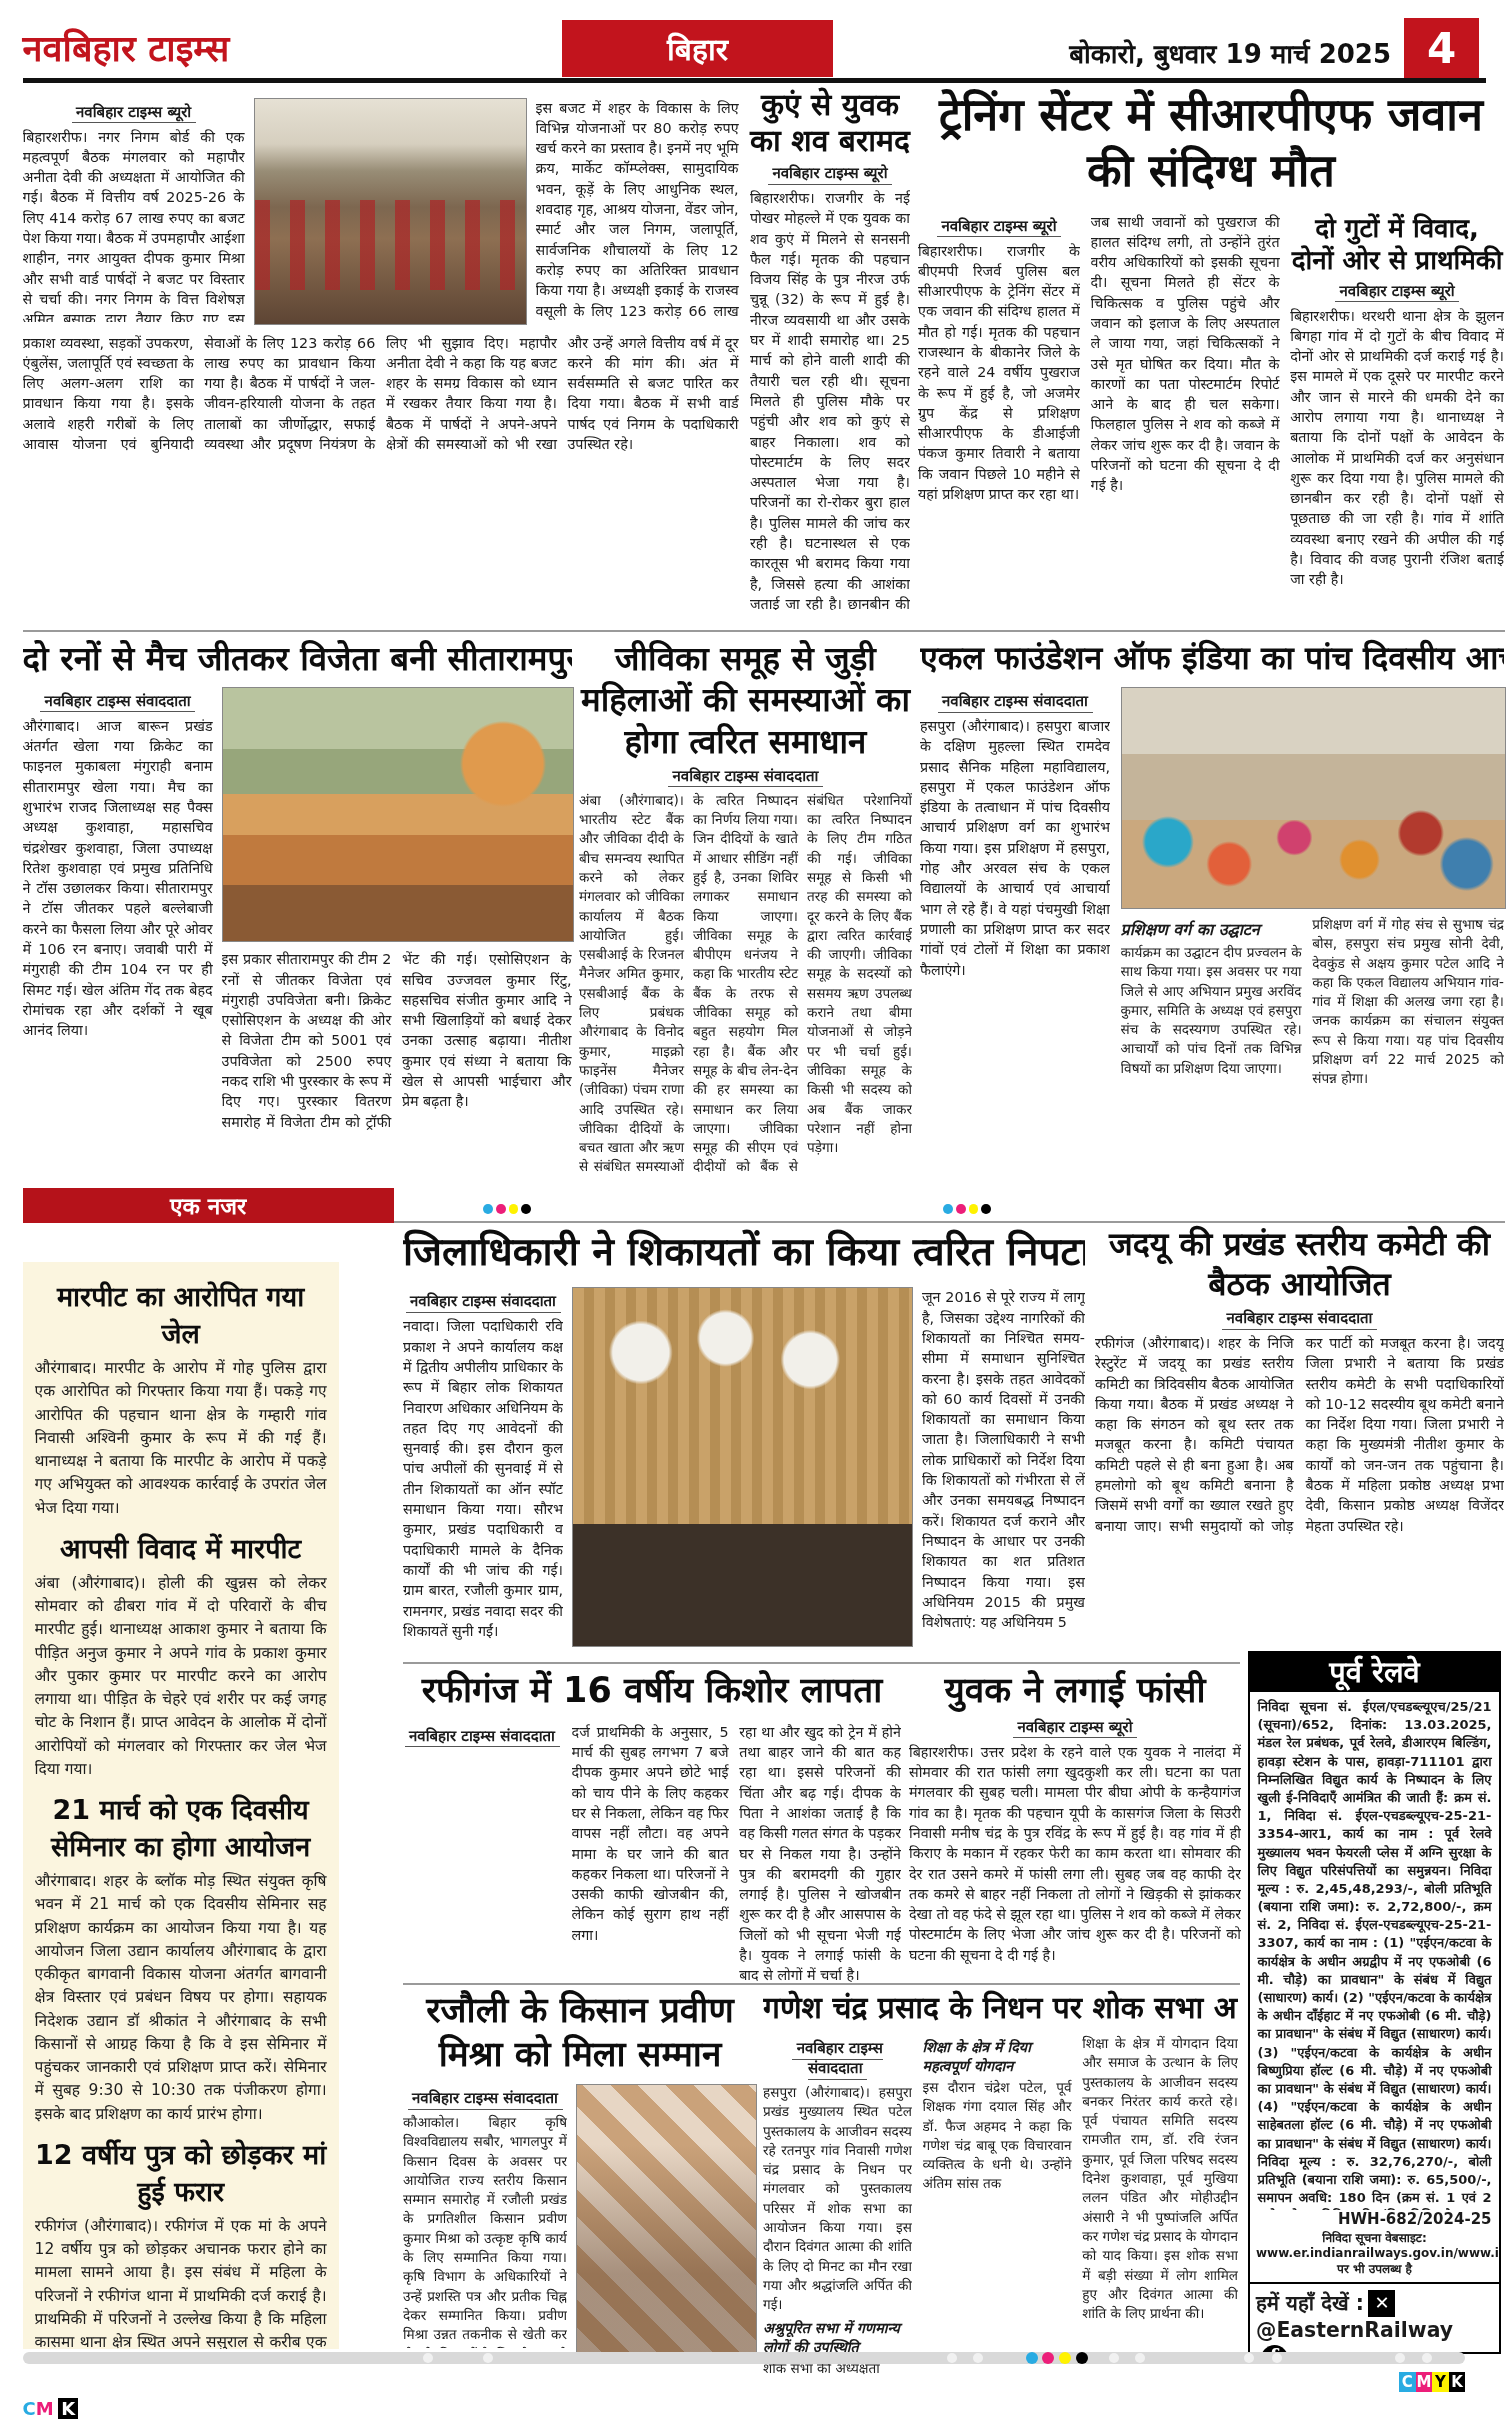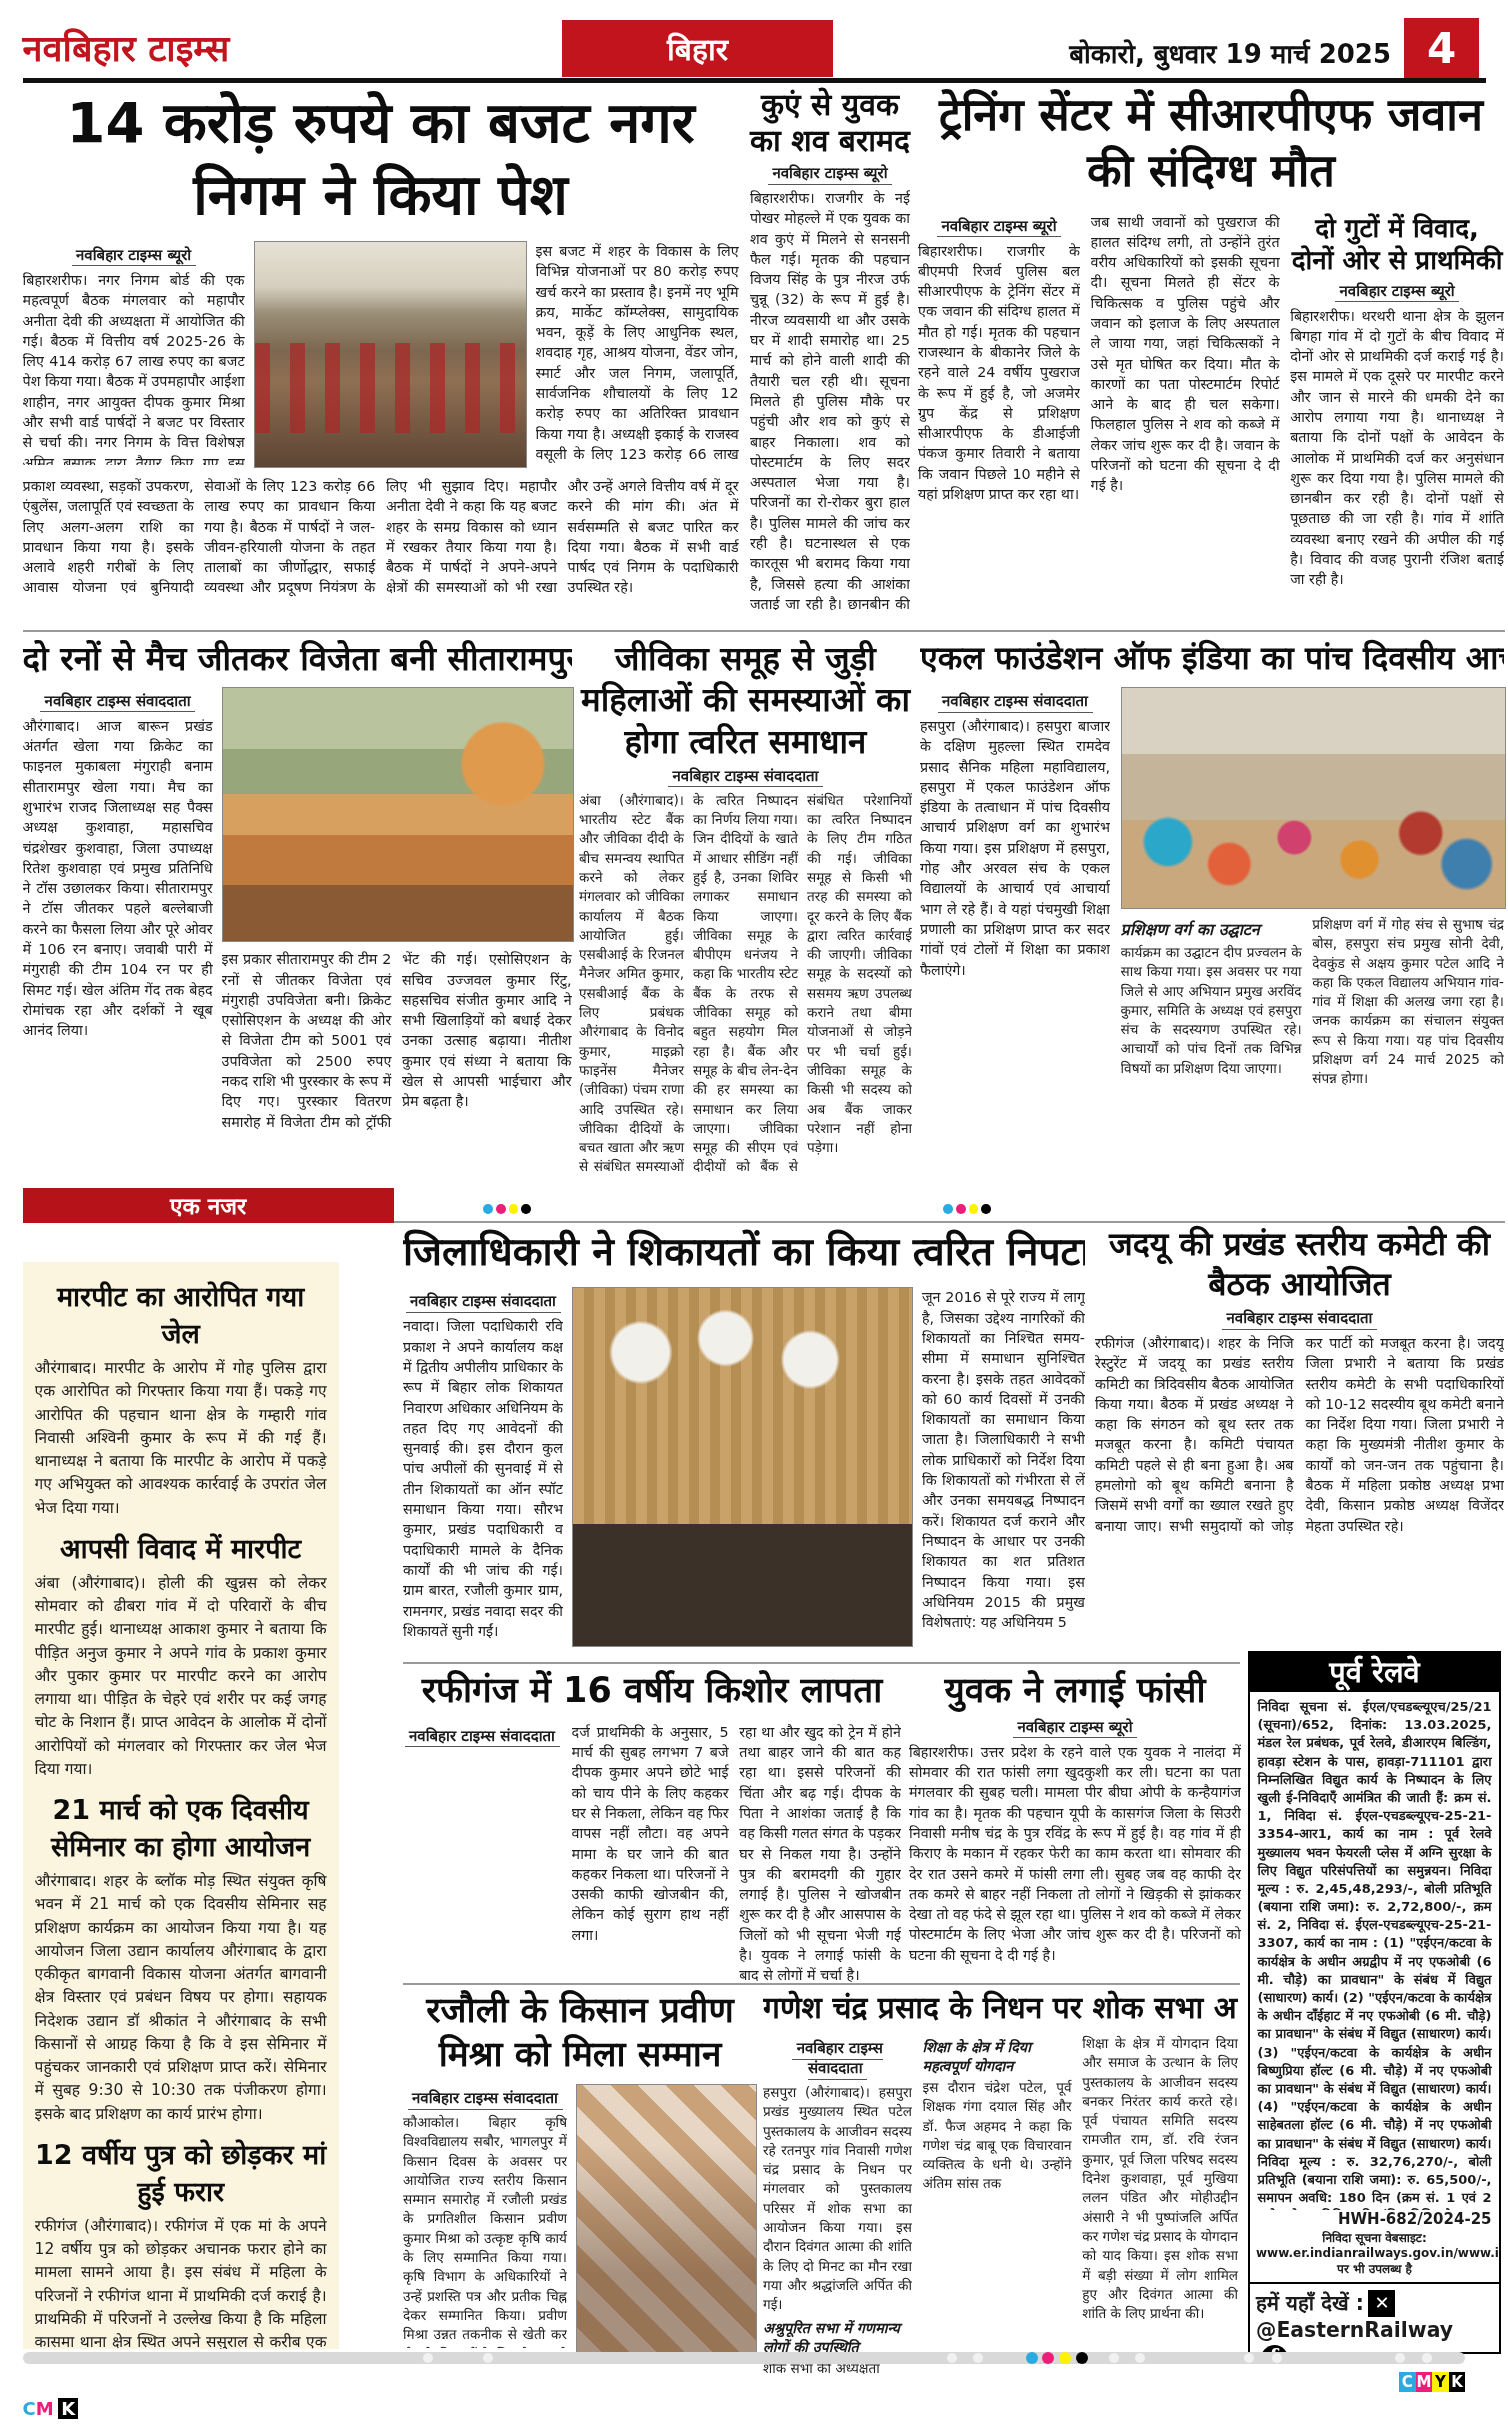--- a/index.html
+++ b/index.html
@@ -86,21 +86,20 @@
 
 <div class="page">
 
   <div class="masthead">नवबिहार टाइम्स</div>
   <div class="edition-box">बिहार</div>
   <div class="dateline">बोकारो, बुधवार 19 मार्च 2025</div>
   <div class="pagebox">4</div>
   <div class="header-rule"></div>
 
   <div class="abs" style="left:22.6px;top:87px;width:716px;height:538px;">
-    <h1 class="hl-xl">14 करोड़ रुपये का बजट नगर निगम ने किया पेश</h1>
     <div class="row" style="gap:9px;margin-top:10.6px;height:226px;">
       <div style="width:222px;">
         <div class="byline"><span>नवबिहार टाइम्स ब्यूरो</span></div>
         <div class="copy" style="height:195px;">बिहारशरीफ। नगर निगम बोर्ड की एक महत्वपूर्ण बैठक मंगलवार को महापौर अनीता देवी की अध्यक्षता में आयोजित की गई। बैठक में वित्तीय वर्ष 2025-26 के लिए 414 करोड़ 67 लाख रुपए का बजट पेश किया गया। बैठक में उपमहापौर आईशा शाहीन, नगर आयुक्त दीपक कुमार मिश्रा और सभी वार्ड पार्षदों ने बजट पर विस्तार से चर्चा की। नगर निगम के वित्त विशेषज्ञ अमित बसाक द्वारा तैयार किए गए इस बजट में अनुमानित आय 414 करोड़ 67 लाख रुपए और व्यय 172 करोड़ 19 लाख रुपए का प्रावधान है।</div>
       </div>
       <div class="photo photo-meeting" style="width:271px;height:225px;"></div>
       <div class="copy" style="flex:1;height:225px;">इस बजट में शहर के विकास के लिए विभिन्न योजनाओं पर 80 करोड़ रुपए खर्च करने का प्रस्ताव है। इनमें नए भूमि क्रय, मार्केट कॉम्प्लेक्स, सामुदायिक भवन, कूड़ें के लिए आधुनिक स्थल, शवदाह गृह, आश्रय योजना, वेंडर जोन, स्मार्ट और जल निगम, जलापूर्ति, सार्वजनिक शौचालयों के लिए 12 करोड़ रुपए का अतिरिक्त प्रावधान किया गया है। अध्यक्षी इकाई के राजस्व वसूली के लिए 123 करोड़ 66 लाख रुपए का प्रावधान किया गया है।</div>
     </div>
     <div class="copy" style="margin-top:9px;height:127px;column-count:4;column-gap:10.6px;">प्रकाश व्यवस्था, सड़कों उपकरण, एंबुलेंस, जलापूर्ति एवं स्वच्छता के लिए अलग-अलग राशि का प्रावधान किया गया है। इसके अलावे शहरी गरीबों के लिए आवास योजना एवं बुनियादी सेवाओं के लिए 123 करोड़ 66 लाख रुपए का प्रावधान किया गया है। बैठक में पार्षदों ने जल-जीवन-हरियाली योजना के तहत तालाबों का जीर्णोद्धार, सफाई व्यवस्था और प्रदूषण नियंत्रण के लिए भी सुझाव दिए। महापौर अनीता देवी ने कहा कि यह बजट शहर के समग्र विकास को ध्यान में रखकर तैयार किया गया है। बैठक में पार्षदों ने अपने-अपने क्षेत्रों की समस्याओं को भी रखा और उन्हें अगले वित्तीय वर्ष में दूर करने की मांग की। अंत में सर्वसम्मति से बजट पारित कर दिया गया। बैठक में सभी वार्ड पार्षद एवं निगम के पदाधिकारी उपस्थित रहे।</div>
   </div>
@@ -156,21 +155,21 @@
         <div class="byline"><span>नवबिहार टाइम्स संवाददाता</span></div>
         <div class="copy" style="height:483px;">हसपुरा (औरंगाबाद)। हसपुरा बाजार के दक्षिण मुहल्ला स्थित रामदेव प्रसाद सैनिक महिला महाविद्यालय, हसपुरा में एकल फाउंडेशन ऑफ इंडिया के तत्वाधान में पांच दिवसीय आचार्य प्रशिक्षण वर्ग का शुभारंभ किया गया। इस प्रशिक्षण में हसपुरा, गोह और अरवल संच के एकल विद्यालयों के आचार्य एवं आचार्या भाग ले रहे हैं। वे यहां पंचमुखी शिक्षा प्रणाली का प्रशिक्षण प्राप्त कर सदर गांवों एवं टोलों में शिक्षा का प्रकाश फैलाएंगे।</div>
       </div>
       <div style="flex:1;display:flex;flex-direction:column;">
         <div class="photo photo-women" style="width:100%;height:220px;"></div>
         <div class="row" style="gap:10.6px;margin-top:6px;">
           <div style="width:181px;">
             <div class="subhead-italic">प्रशिक्षण वर्ग का उद्घाटन</div>
             <div class="copy" style="height:249px;font-size:13.6px;">कार्यक्रम का उद्घाटन दीप प्रज्वलन के साथ किया गया। इस अवसर पर गया जिले से आए अभियान प्रमुख अरविंद कुमार, समिति के अध्यक्ष एवं हसपुरा संच के सदस्यगण उपस्थित रहे। आचार्यों को पांच दिनों तक विभिन्न विषयों का प्रशिक्षण दिया जाएगा।</div>
           </div>
-          <div class="copy" style="flex:1;height:280px;font-size:13.6px;">प्रशिक्षण वर्ग में गोह संच से सुभाष चंद्र बोस, हसपुरा संच प्रमुख सोनी देवी, देवकुंड से अक्षय कुमार पटेल आदि ने कहा कि एकल विद्यालय अभियान गांव-गांव में शिक्षा की अलख जगा रहा है। जनक कार्यक्रम का संचालन संयुक्त रूप से किया गया। यह पांच दिवसीय प्रशिक्षण वर्ग 24 मार्च 2025 को संपन्न होगा।</div>
+          <div class="copy" style="flex:1;height:280px;font-size:13.6px;">प्रशिक्षण वर्ग में गोह संच से सुभाष चंद्र बोस, हसपुरा संच प्रमुख सोनी देवी, देवकुंड से अक्षय कुमार पटेल आदि ने कहा कि एकल विद्यालय अभियान गांव-गांव में शिक्षा की अलख जगा रहा है। जनक कार्यक्रम का संचालन संयुक्त रूप से किया गया। यह पांच दिवसीय प्रशिक्षण वर्ग 22 मार्च 2025 को संपन्न होगा।</div>
         </div>
       </div>
     </div>
   </div>
 
   <div class="abs mini-dots" style="left:483px;top:1203px;">
     <span style="background:#29abe2;"></span><span style="background:#ec1e79;"></span><span style="background:#fff200;"></span><span style="background:#000;"></span>
   </div>
   <div class="abs mini-dots" style="left:943px;top:1203px;">
     <span style="background:#29abe2;"></span><span style="background:#ec1e79;"></span><span style="background:#fff200;"></span><span style="background:#000;"></span>

